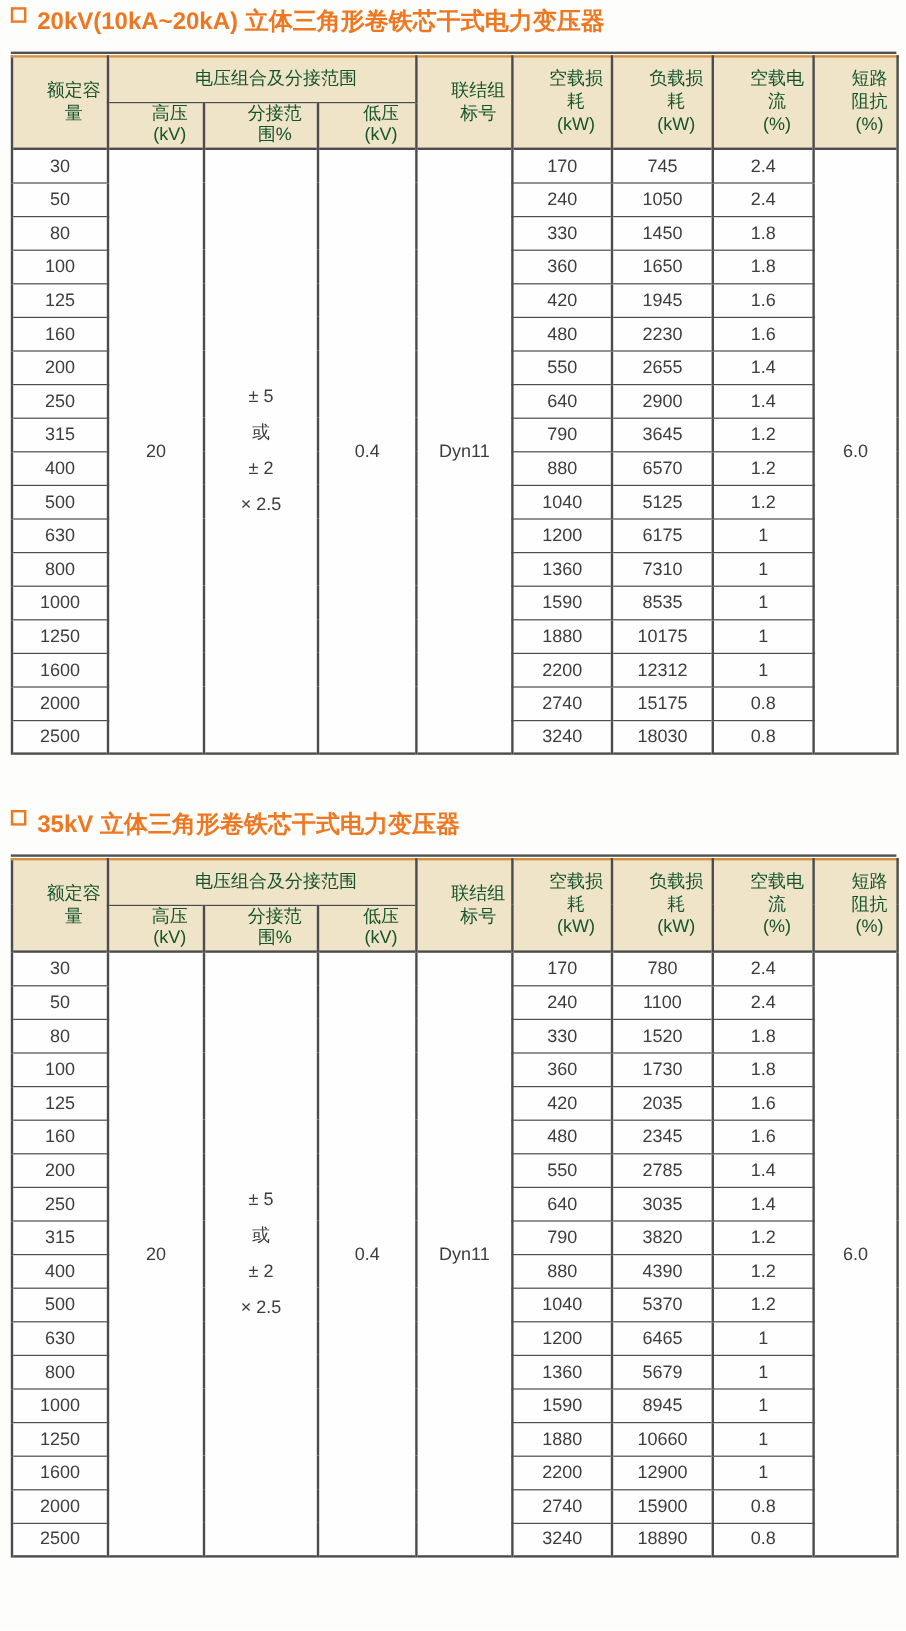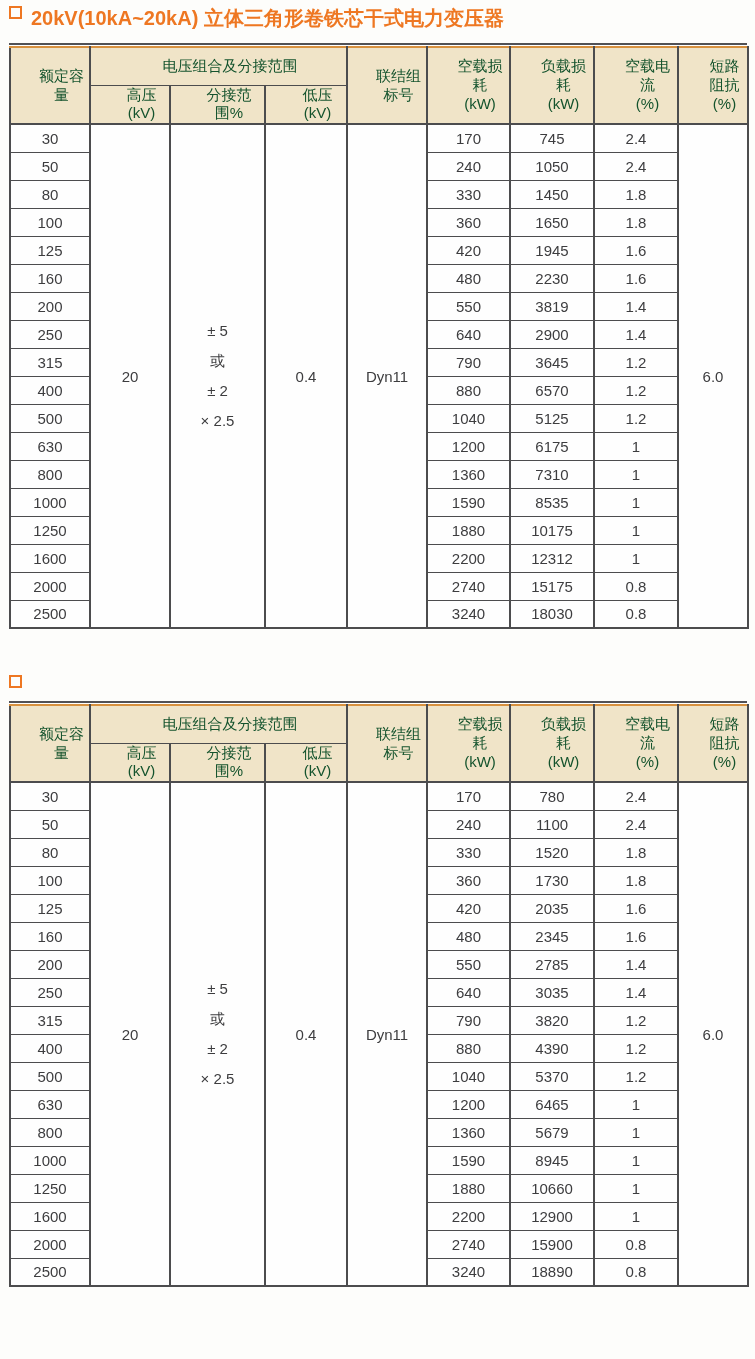--- a/index.html
+++ b/index.html
@@ -172,21 +172,21 @@
             </tr>
             <tr>
               <td>160</td>
               <td>480</td>
               <td>2230</td>
               <td>1.6</td>
             </tr>
             <tr>
               <td>200</td>
               <td>550</td>
-              <td>3819</td>
+              <td>2655</td>
               <td>1.4</td>
             </tr>
             <tr>
               <td>250</td>
               <td>640</td>
               <td>2900</td>
               <td>1.4</td>
             </tr>
             <tr>
               <td>315</td>
@@ -249,20 +249,21 @@
               <td>0.8</td>
             </tr>
           </tbody>
       </table>
     </div>
   </div>
 
   <div class="section">
     <h2 class="title">
       <span class="sq"></span>
+      <span>35kV 立体三角形卷铁芯干式电力变压器</span>
     </h2>
     <div class="tbl-wrap">
       <table class="spec">
         <colgroup>
           <col class="c-cap">
             <col class="c-hv">
             <col class="c-tap">
             <col class="c-lv">
           <col class="c-conn">
             <col class="c-nll">

